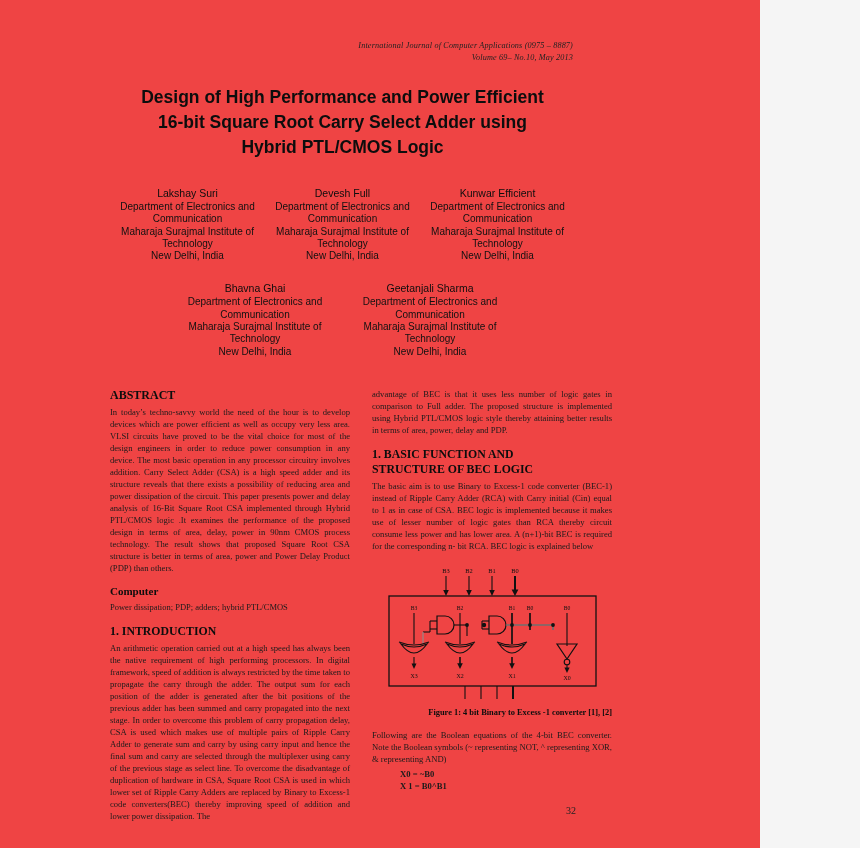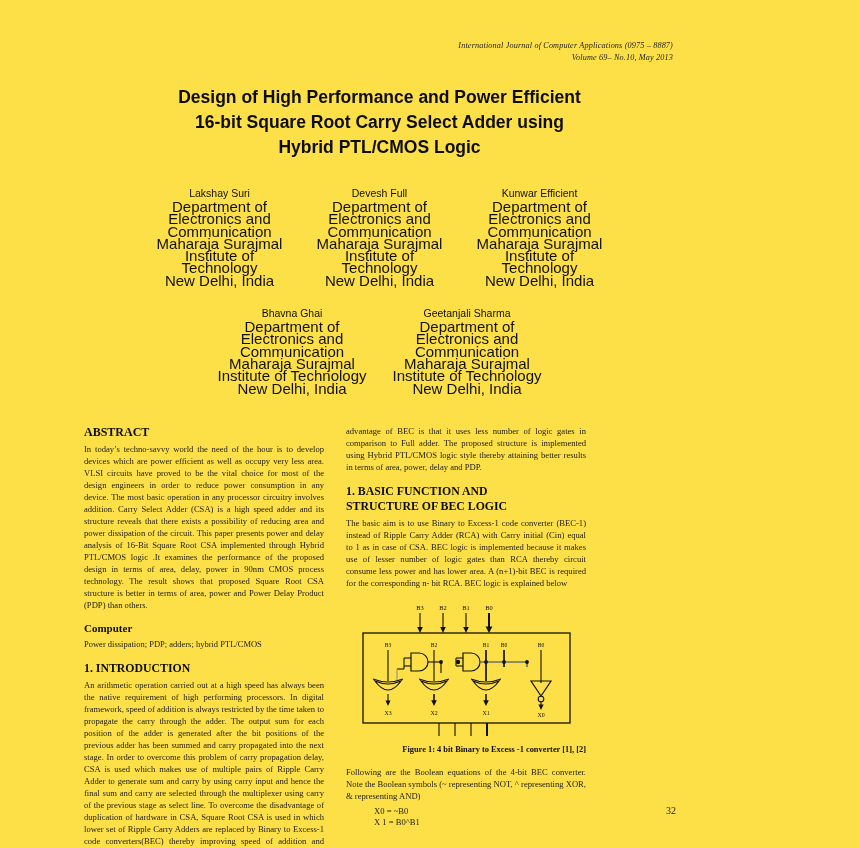--- a/index.html
+++ b/index.html
@@ -9,25 +9,25 @@
   }
   body {
     width: 860px;
     height: 848px;
     font-family: "Liberation Serif", serif;
     color: #1a1a1a;
     overflow: hidden;
   }
   .page {
     position: relative;
-    width: 860px;
+    width: 760px;
     height: 848px;
-    background: #fde047;
+    background: #ef4444;
     box-sizing: border-box;
-    padding: 40px 185px 0 84px;
+    padding: 40px 185px 0 110px;
   }
 
   
   .running-head {
     text-align: right;
     font-style: italic;
     font-family: "Liberation Serif", serif;
     font-size: 8.2px;
     line-height: 11.5px;
     letter-spacing: 0.15px;
@@ -62,21 +62,21 @@
     box-sizing: border-box;
   }
   .authors-row.row2 .author { width: 175px; }
   .author-name {
     font-size: 10.5px;
     line-height: 14px;
     color: #0d0d0d;
     margin-bottom: 1px;
   }
   .author-aff {
-    font-size: 15px;
+    font-size: 10px;
     line-height: 12.3px;
     color: #111;
   }
 
   
   .columns {
     display: flex;
     margin-top: 30px;
     gap: 22px;
   }
@@ -133,20 +133,21 @@
     font-size: 8.4px;
     line-height: 11px;
     color: #0d0d0d;
   }
   .eqs {
     margin-top: 4px;
     padding-left: 28px;
     font-size: 8.6px;
     line-height: 11.6px;
     color: #1b1b1b;
+    font-weight: bold;
   }
   .eq { display: block; }
 
   
   .page-number {
     position: absolute;
     right: 184px;
     bottom: 32px;
     font-family: "Liberation Serif", serif;
     font-size: 10px;

